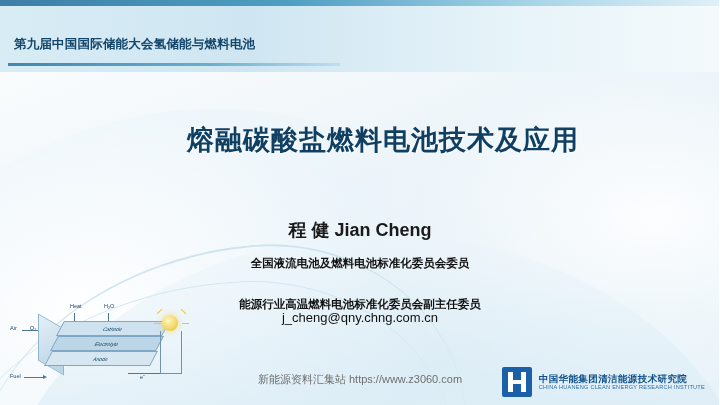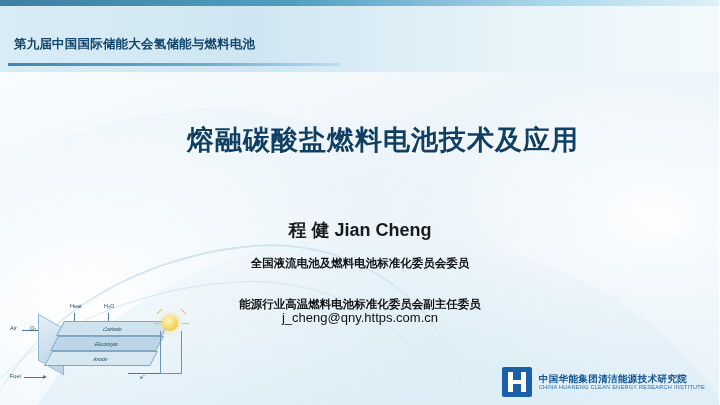--- a/index.html
+++ b/index.html
@@ -301,22 +301,23 @@
   <div class="top-band"></div>
   <div class="top-band-accent"></div>
   <div class="conf-title">第九届中国国际储能大会氢储能与燃料电池</div>
   <div class="conf-underline"></div>
 
   <div class="main-title">熔融碳酸盐燃料电池技术及应用</div>
 
   <div class="author">程 健 Jian Cheng</div>
   <div class="affil-line affil-1">全国液流电池及燃料电池标准化委员会委员</div>
   <div class="affil-line affil-2">能源行业高温燃料电池标准化委员会副主任委员</div>
-  <div class="email">j_cheng@qny.https.com.cn</div>
-
+  <div class="email">j_cheng@qny.chng.com.cn</div>
+
+  <div class="watermark">新能源资料汇集站 https://www.z3060.com</div>
 
   <div class="logo-wrap">
     <div class="logo-mark">
       <div class="logo-bar"></div>
     </div>
     <div class="logo-text">
       <div class="logo-cn">中国华能集团清洁能源技术研究院</div>
       <div class="logo-en">CHINA HUANENG CLEAN ENERGY RESEARCH INSTITUTE</div>
     </div>
   </div>

